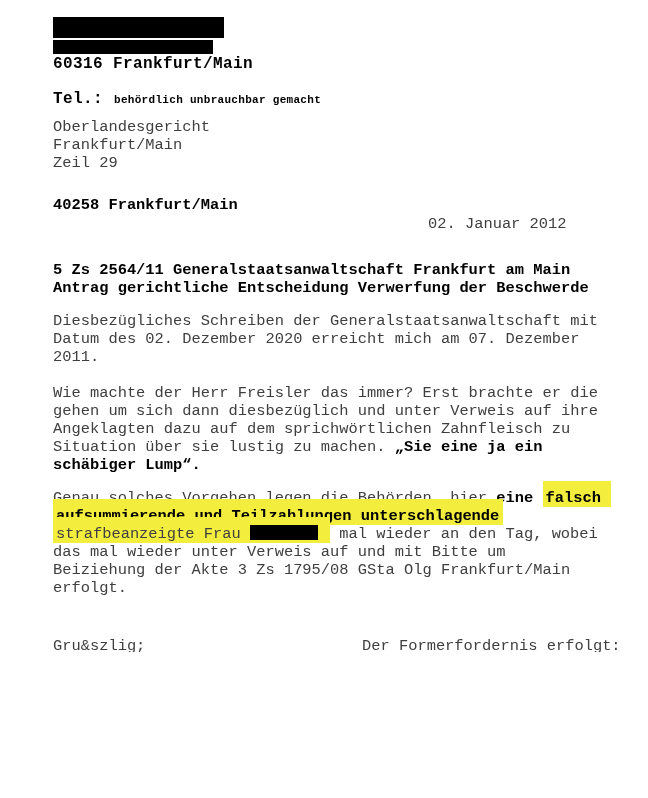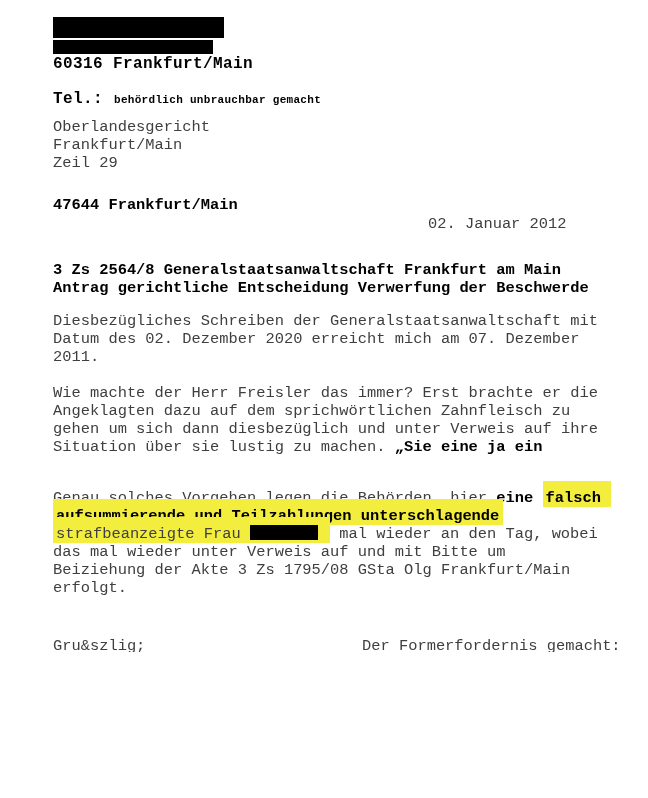--- a/index.html
+++ b/index.html
@@ -42,54 +42,55 @@
 
   <div class="abs sender-postal line" style="left:53px;top:55px;">60316 Frankfurt/Main</div>
 
   <div class="abs line" style="left:53px;top:90px;"><span class="tel-label">Tel.:</span><span class="tel-value">behördlich unbrauchbar gemacht</span></div>
 
   <div class="abs" style="left:53px;top:118px;">
     <div class="line">Oberlandesgericht</div>
     <div class="line">Frankfurt/Main</div>
     <div class="line">Zeil 29</div>
   </div>
-  <div class="abs recipient-postal line" style="left:53px;top:196px;">47644 Frankfurt/Main</div>
+  <div class="abs recipient-postal line" style="left:53px;top:196px;">40258 Frankfurt/Main</div>
 
   <div class="abs line" style="left:428px;top:215px;">02. Januar 2012</div>
 
   <div class="abs subject" style="left:53px;top:261px;">
-    <div class="line">3 Zs 2564/8 Generalstaatsanwaltschaft Frankfurt am Main</div>
+    <div class="line">5 Zs 2564/11 Generalstaatsanwaltschaft Frankfurt am Main</div>
     <div class="line">Antrag gerichtliche Entscheidung Verwerfung der Beschwerde</div>
   </div>
 
   <div class="abs" style="left:53px;top:312px;">
     <div class="line">Diesbezügliches Schreiben der Generalstaatsanwaltschaft mit</div>
     <div class="line">Datum des 02. Dezember 2020 erreicht mich am 07. Dezember</div>
     <div class="line">2011.</div>
   </div>
 
   <div class="abs" style="left:53px;top:384px;">
     <div class="line">Wie machte der Herr Freisler das immer? Erst brachte er die</div>
+    <div class="line">gehen um sich dann diesbezüglich und unter Verweis auf ihre</div>
     <div class="line">Angeklagten dazu auf dem sprichwörtlichen Zahnfleisch zu</div>
-    <div class="line">gehen um sich dann diesbezüglich und unter Verweis auf ihre</div>
     <div class="line"><span>Situation über sie lustig zu machen. </span><b>„Sie eine ja ein</b></div>
+    <div class="line"><b>schäbiger Lump“.</b></div>
   </div>
 
   <div class="abs" style="left:53px;top:489px;">
     <div class="line"><span>Genau solches Vorgehen legen die Behörden, hier </span><b>eine </b><mark class="bhl endpad">falsch</mark></div>
     <div class="line"><mark class="bhl">aufsummierende und Teilzahlungen unterschlagende</mark></div>
     <div class="line"><mark class="tailpad"><span>strafbeanzeigte Frau </span><span class="redact-inline"></span></mark><span> mal wieder an den Tag, wobei</span></div>
     <div class="line">das mal wieder unter Verweis auf und mit Bitte um</div>
     <div class="line">Beiziehung der Akte 3 Zs 1795/08 GSta Olg Frankfurt/Main</div>
     <div class="line">erfolgt.</div>
   </div>
 
   <div class="abs line" style="left:53px;top:637px;">Gru&amp;szlig;</div>
   <div class="abs" style="left:362px;top:637px;">
-    <div class="line">Der Formerfordernis gemacht:</div>
+    <div class="line">Der Formerfordernis erfolgt:</div>
     <div class="line">Unterschrift eines Juristen</div>
   </div>
 
   <svg class="sig" viewBox="0 0 260 105" fill="none" stroke="#1b1c9e" stroke-linecap="round" stroke-linejoin="round">
 
     <path stroke-width="2.6" d="M118,34 C110,22 122,12 133,14 C143,16 140,28 129,31 C123,33 120,36 123,40"></path>
 
     <path stroke-width="2.8" d="M22,72 C17,54 27,36 36,38 C43,40 36,55 28,65 C22,72 30,76 37,69 C44,58 51,53 53,61 C55,69 47,73 45,68 C51,59 59,54 61,62 C62,69 55,73 53,68 C59,60 67,55 69,63 C71,69 64,73 62,68 C68,60 76,56 78,63 C80,69 73,73 71,68 C77,61 85,57 87,64 C89,70 95,62 100,55"></path>
 
     <path stroke-width="2.8" d="M139,36 C141,48 137,62 133,72"></path>

